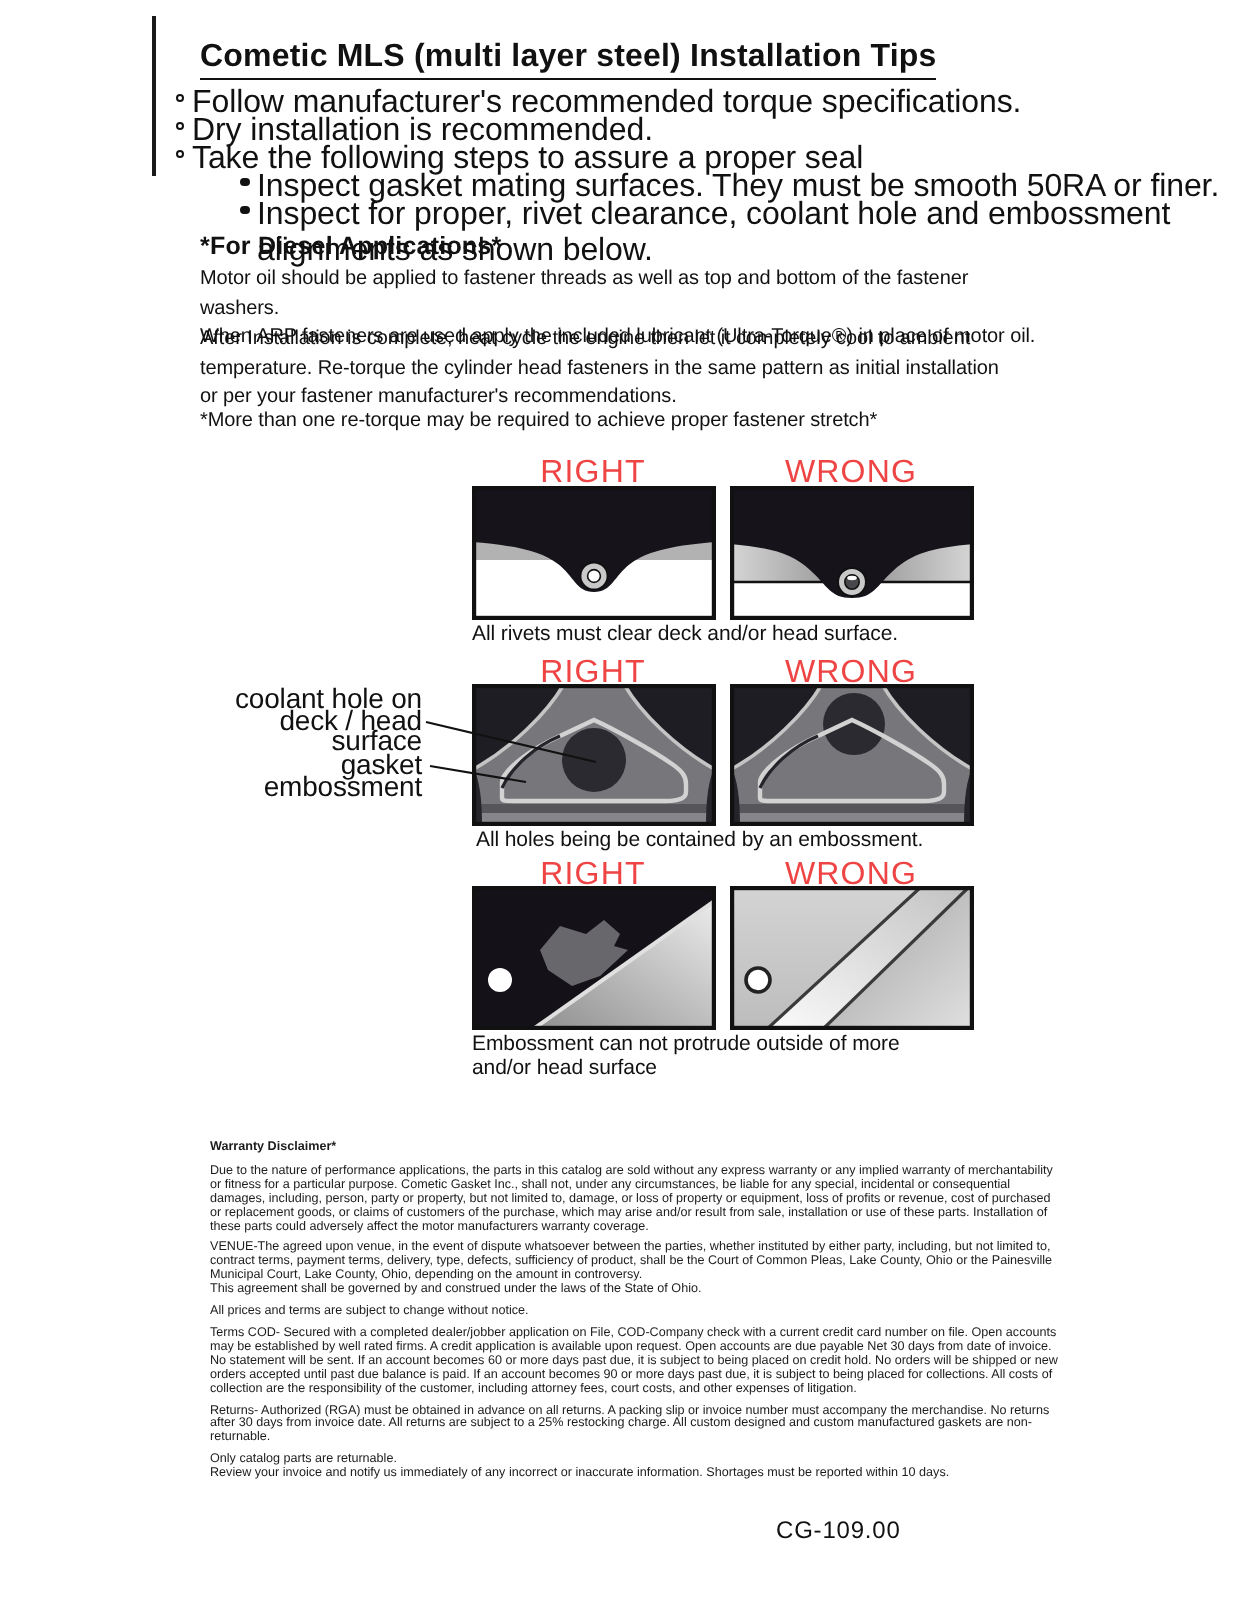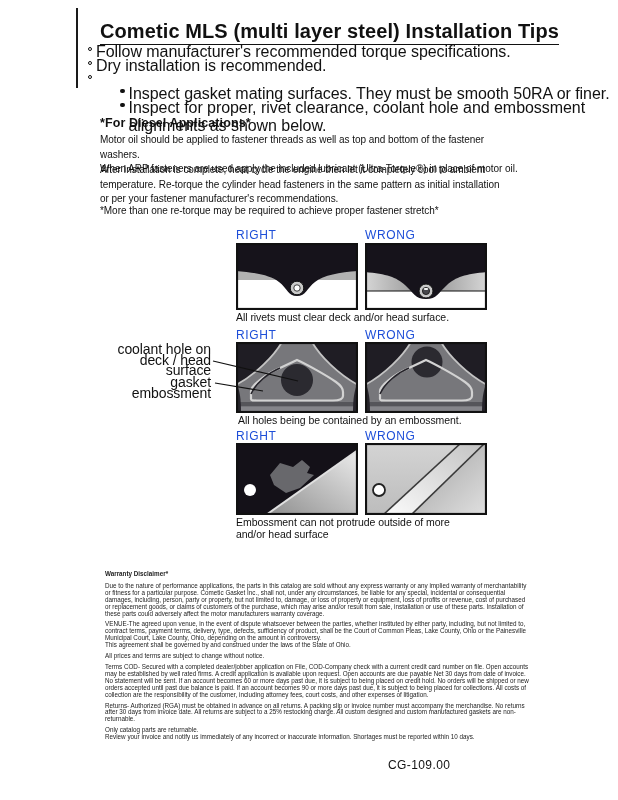--- a/index.html
+++ b/index.html
@@ -7,21 +7,21 @@
   body { font-family:"Liberation Sans", sans-serif; color:#111; }
   .page {
     position:relative; width:618px; height:800px; margin:0 auto;
     background:#ffffff; overflow:hidden;
   }
   .abs { position:absolute; }
 
   .edge-artifact { left:76px; top:8px; width:2px; height:80px; background:#1a1a1a; }
 
   .title {
-    left:100px; top:20px; font-size:20px; font-weight:bold;
+    left:100px; top:20px; font-size:16px; font-weight:bold;
     letter-spacing:0.1px; border-bottom:1.5px solid #111; padding-bottom:1px;
     display:inline-block;
     text-align:center;
   }
 
   .bullets { left:88px; top:43px; font-size:16px; letter-spacing:-0.05px; }
   .bullet-row { display:flex; align-items:flex-start; height:14px; }
   .bullet-row.sub { margin-left:32px; }
   .marker-o {
     width:4px; height:4px; border:1px solid #111; border-radius:50%;
@@ -32,21 +32,21 @@
     margin:3.5px 4px 0 0; flex:none;
   }
 
   .diesel-heading { left:100px; top:116px; font-size:12.5px; font-weight:bold; letter-spacing:0.1px; }
   .para { left:100px; width:424px; font-size:10px; line-height:14.5px; letter-spacing:-0.05px; }
   .para span { display:block; }
   .p1 { top:133px; }
   .p2 { top:163px; }
   .p3 { top:204px; }
 
-  .fig-label { font-size:12px; letter-spacing:0.6px; width:121px; color:#1d4ed8; }
+  .fig-label { font-size:16px; letter-spacing:0.6px; text-align:center; width:121px; color:#ef4444; }
   .fig-box { width:122px; height:67px; }
   .fig-box svg, .row2-box svg, .row3-box svg { display:block; }
   .caption { font-size:10.5px; letter-spacing:-0.05px; line-height:12px; }
 
   .annot { font-size:14px; line-height:10.5px; text-align:right; letter-spacing:-0.1px; }
   .annot-lines { pointer-events:none; }
 
   .disclaimer {
     left:105px; top:571px; width:424px;
     font-size:6.3px; line-height:6.9px; letter-spacing:0; color:#1c1c1c;
@@ -68,20 +68,21 @@
     <div class="bullet-row">
       <span class="marker-o"></span>
       <span>Follow manufacturer's recommended torque specifications.</span>
     </div>
     <div class="bullet-row">
       <span class="marker-o"></span>
       <span>Dry installation is recommended.</span>
     </div>
     <div class="bullet-row">
       <span class="marker-o"></span>
+      <span>Take the following steps to assure a proper seal</span>
     </div>
     <div class="bullet-row sub">
       <span class="marker-f"></span>
       <span>Inspect gasket mating surfaces.  They must be smooth 50RA or finer.</span>
     </div>
     <div class="bullet-row sub">
       <span class="marker-f"></span>
       <span>Inspect for proper, rivet clearance, coolant hole and embossment alignments as shown below.</span>
     </div>
   </div>

